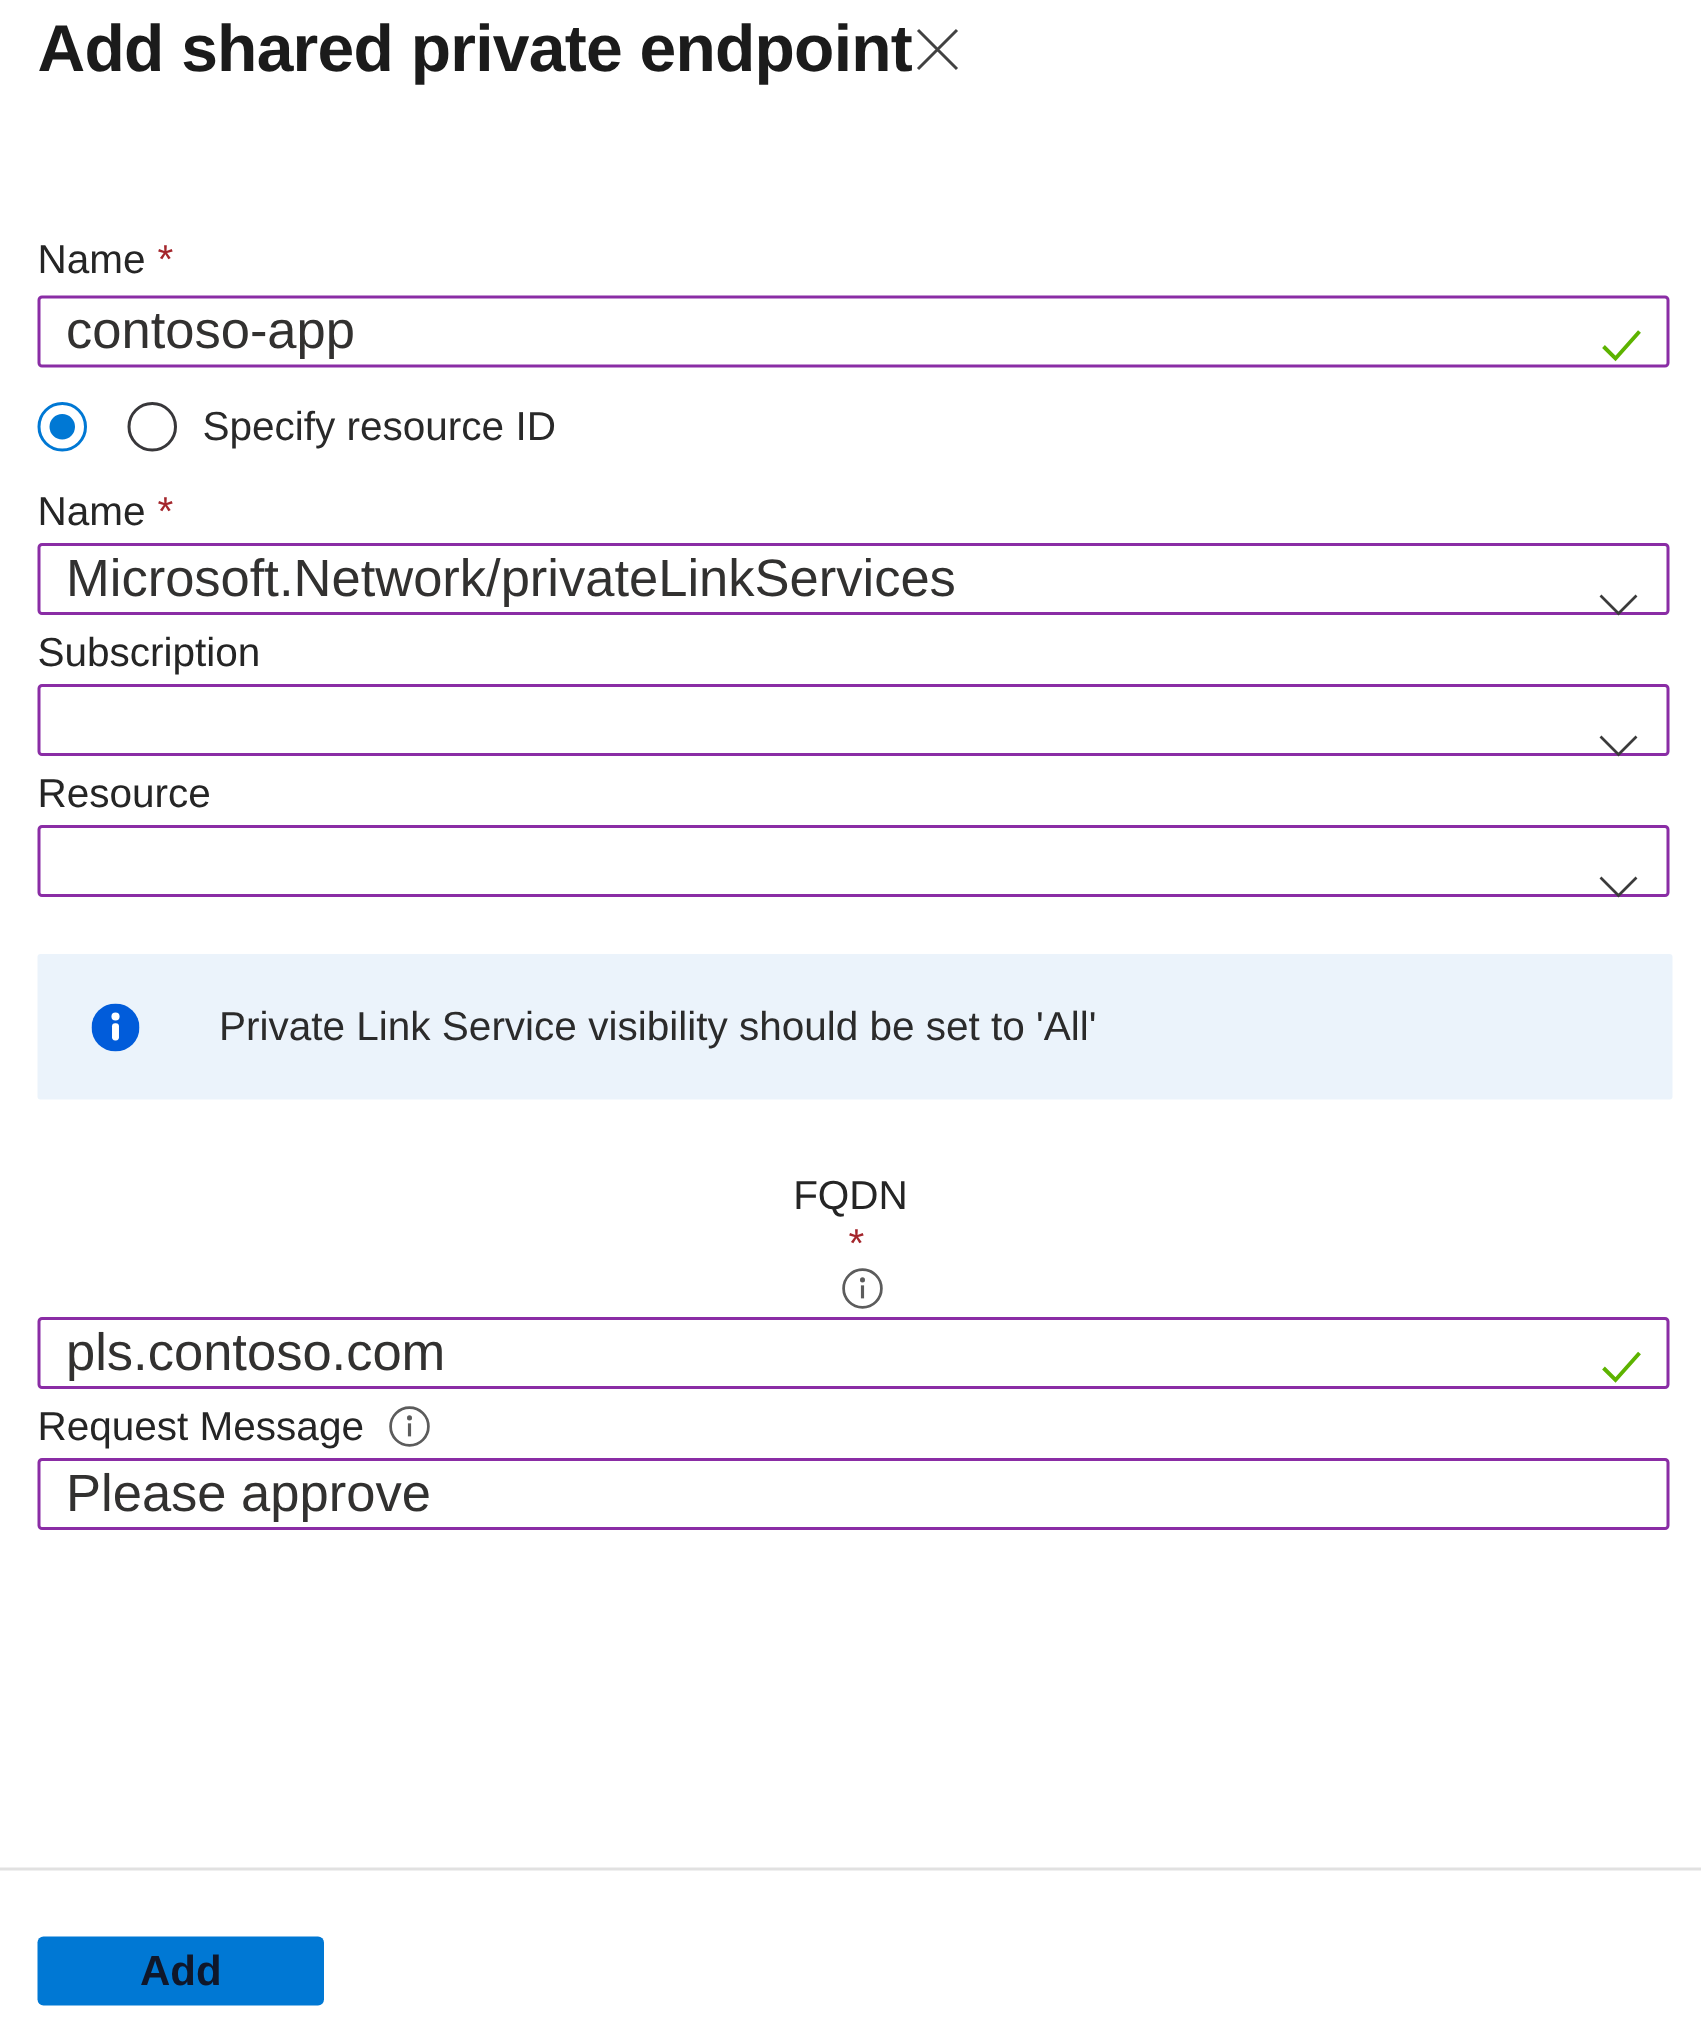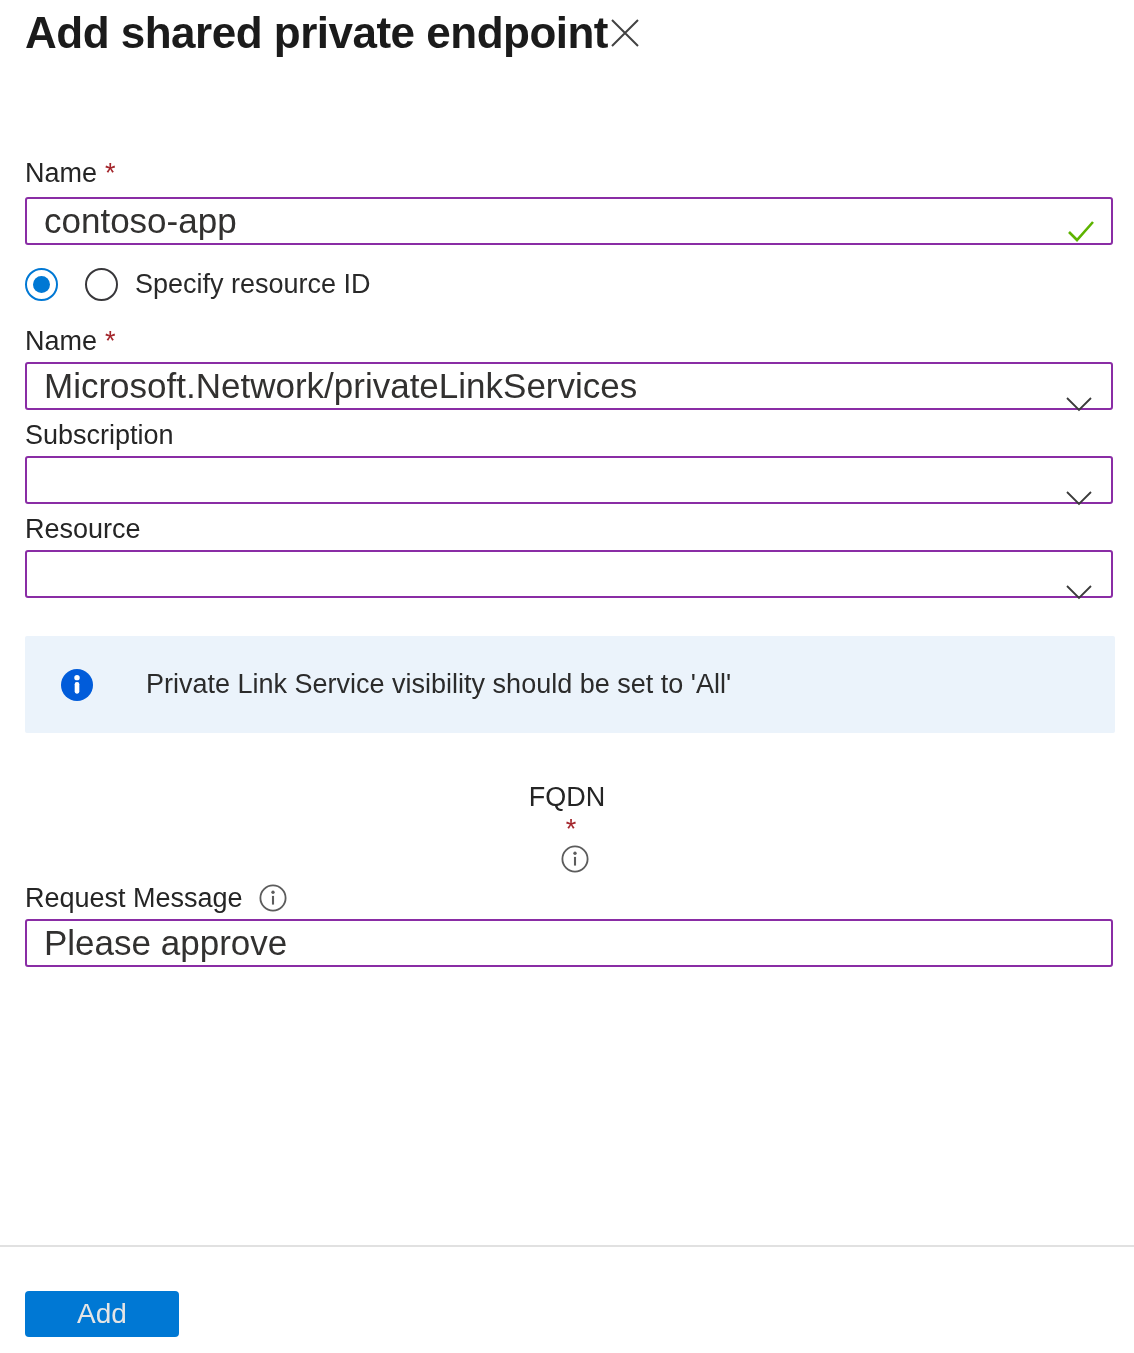--- a/index.html
+++ b/index.html
@@ -47,23 +47,23 @@
   .radio-label { font-size:27px; color:#292929; margin-left:17px; }
   .radio + .radio { margin-left:27px; }
 
   .banner { width:1090px; height:97px; background:#EBF3FB; border-radius:2px;
     display:flex; align-items:center; padding:0 10px 0 36px; }
   .banner-icon { width:32px; height:32px; flex:0 0 auto; }
   .banner-text { font-size:27px; color:#2b2b2b; margin-left:26px; }
 
   .footer-divider { position:absolute; left:0; top:1245px; width:1134px; height:2px;
     background:#e1e1e1; }
-  .add-btn { position:absolute; left:25px; top:1291px; width:154px; height:46px;
-    background:#0078d4; border:none; border-radius:4px; color:#e5e5e5;
-    font-family:"Liberation Sans", sans-serif; font-size:28px; font-weight:400;
+  .add-btn { position:absolute; left:25px; top:1291px; width:191px; height:46px;
+    background:#0078d4; border:none; border-radius:4px; color:#0f172a;
+    font-family:"Liberation Sans", sans-serif; font-size:28px; font-weight:700;
     display:flex; align-items:center; justify-content:center; cursor:pointer; }
 </style>
 </head>
 <body>
 
 <div class="panel">
 
   <div class="header">
     <div class="title">Add shared private endpoint</div>
     <div class="close-btn">
@@ -152,20 +152,28 @@
       <span>FQDN</span>
       <span class="req">*</span>
       <span class="tip-icon">
         <svg width="28" height="28" viewBox="0 0 20 20">
           <circle cx="10" cy="10" r="9" fill="none" stroke="#5c5c5c" stroke-width="1.3"></circle>
           <circle cx="10" cy="5.9" r="1.2" fill="#5c5c5c"></circle>
           <rect x="9.25" y="8.5" width="1.5" height="6.2" fill="#5c5c5c"></rect>
         </svg>
       </span>
     </div>
+    <div class="input mt-sel">
+      <span>pls.contoso.com</span>
+      <span class="check-icon">
+        <svg width="30" height="24" viewBox="0 0 30 24">
+          <path d="M3 13 L11 21 L27 3" fill="none" stroke="#5DB300" stroke-width="2.6"></path>
+        </svg>
+      </span>
+    </div>
 
     <div class="label-row mt-rm-label">
       <span>Request Message</span>
       <span class="tip-icon">
         <svg width="28" height="28" viewBox="0 0 20 20">
           <circle cx="10" cy="10" r="9" fill="none" stroke="#5c5c5c" stroke-width="1.3"></circle>
           <circle cx="10" cy="5.9" r="1.2" fill="#5c5c5c"></circle>
           <rect x="9.25" y="8.5" width="1.5" height="6.2" fill="#5c5c5c"></rect>
         </svg>
       </span>

